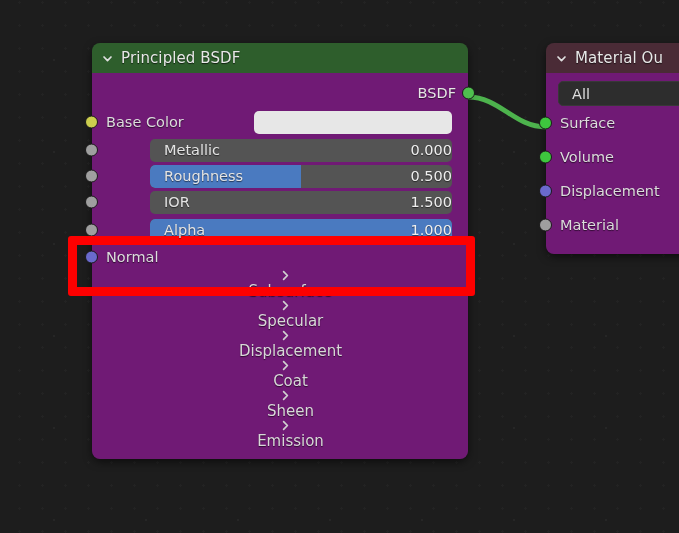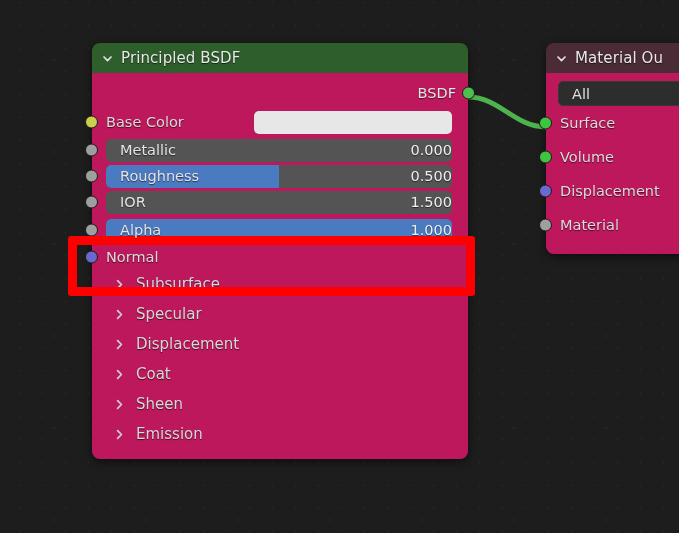--- a/index.html
+++ b/index.html
@@ -44,21 +44,21 @@
     box-sizing: border-box;
     color: #e8e8e8;
     font-size: 15px;
     letter-spacing: 0.1px;
     text-shadow: 0 1px 1px rgba(0,0,0,0.65);
     white-space: nowrap;
   }
   .node-body {
     padding: 6px 0 10px 0;
     border-radius: 0 0 8px 8px;
-    background: #be185d;
+    background: #701a75;
   }
   .chev-down {
     width: 13px;
     height: 13px;
     margin-right: 7px;
     flex: 0 0 auto;
     display: inline-block;
   }
   .chev-down svg, .chev-right svg { display: block; }
 
@@ -94,20 +94,21 @@
   
   .slider {
     position: relative;
     height: 23px;
     border-radius: 5px;
     background: #545454;
     overflow: hidden;
     display: flex;
     align-items: center;
     box-sizing: border-box;
+    margin-left: 44px;
   }
   .slider-fill {
     position: absolute;
     left: 0; top: 0; bottom: 0;
     background: #4a7ac0;
     border-radius: 5px 0 0 5px;
   }
   .slider.full .slider-fill { border-radius: 5px; }
   .slider-name {
     position: relative;
@@ -132,20 +133,21 @@
     border-radius: 5px;
     background: #e7e7e7;
   }
 
   
   .panel-row {
     height: 30px;
     display: flex;
     align-items: center;
     padding-left: 21px;
+    flex-direction: column;
   }
   .chev-right {
     width: 13px;
     height: 13px;
     margin-right: 10px;
     flex: 0 0 auto;
   }
   .panel-label {
     color: #d8d8d8;
     font-size: 15px;

